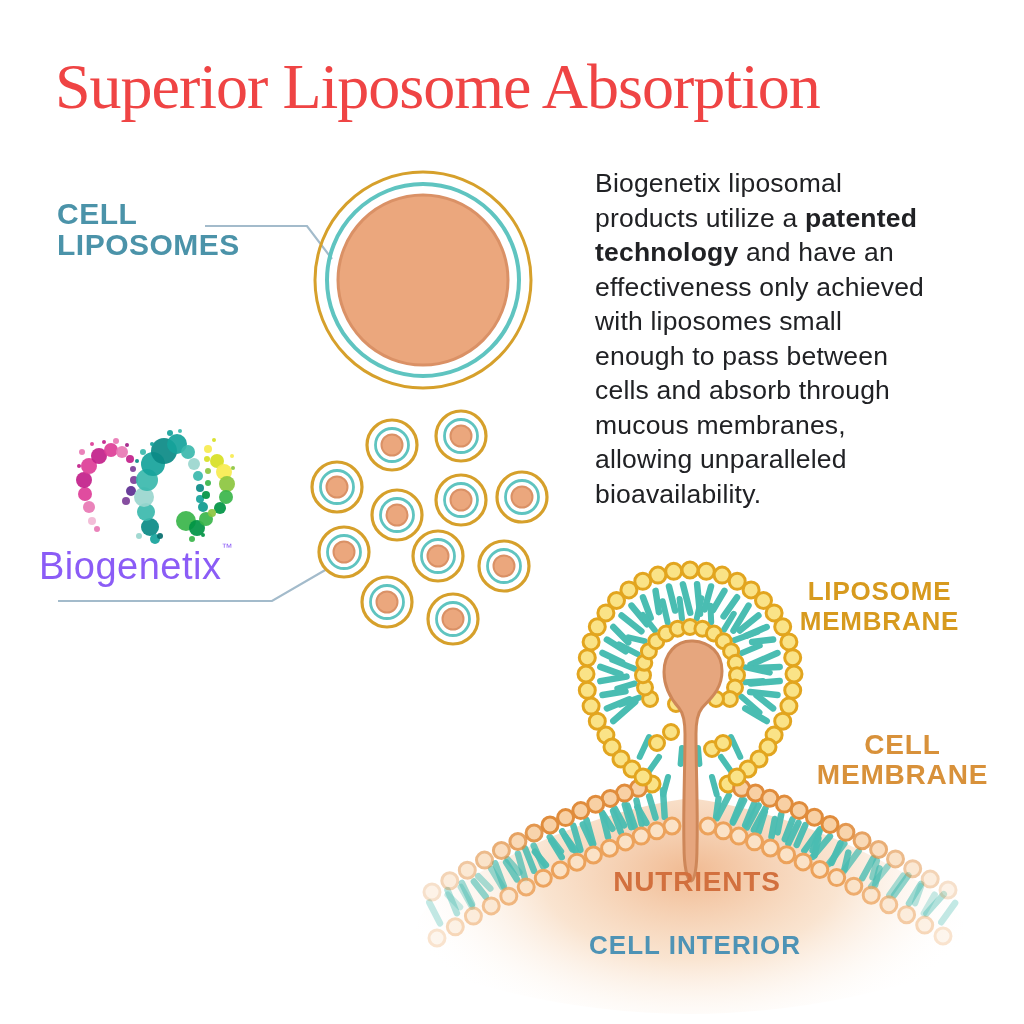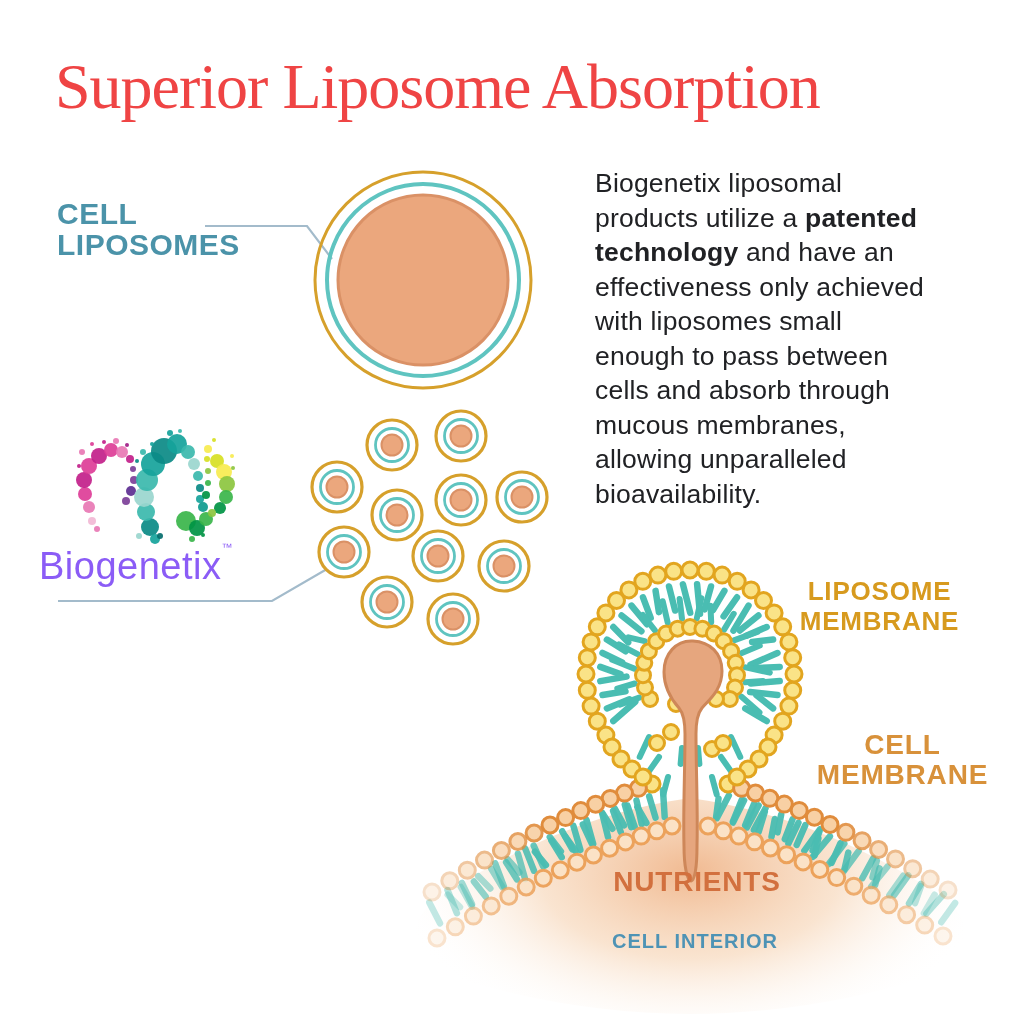--- a/index.html
+++ b/index.html
@@ -24,21 +24,21 @@
     font-size:26.5px;line-height:34.5px;letter-spacing:0.2px;color:#202124;
     white-space:pre-line;
   }
   #intro .b{font-weight:700;}
   .diagram-label{
     font-weight:700;text-align:center;white-space:pre-line;
   }
   #label-liposome-membrane{left:772px;top:577px;width:215px;font-size:26px;line-height:29.5px;letter-spacing:0.8px;color:#D79A1E;}
   #label-cell-membrane{left:795px;top:730px;width:215px;font-size:28px;line-height:30px;letter-spacing:0.8px;color:#D8913A;}
   #label-nutrients{left:592px;top:866px;width:210px;font-size:28px;letter-spacing:0.8px;color:#D2703E;}
-  #label-cell-interior{left:565px;top:930px;width:260px;font-size:20px;letter-spacing:1px;color:#4E93B5;}
+  #label-cell-interior{left:565px;top:930px;width:260px;font-size:26px;letter-spacing:1px;color:#4E93B5;}
   #wordmark{
     left:39px;top:541px;color:#8b5cf6;font-size:38px;letter-spacing:0.5px;font-weight:400;
   }
   #wordmark sup{font-size:11px;vertical-align:28px;letter-spacing:0;}
   #art{left:0;top:0;z-index:0;}
   .txt{z-index:2;}
 </style>
 </head>
 <body>
 

